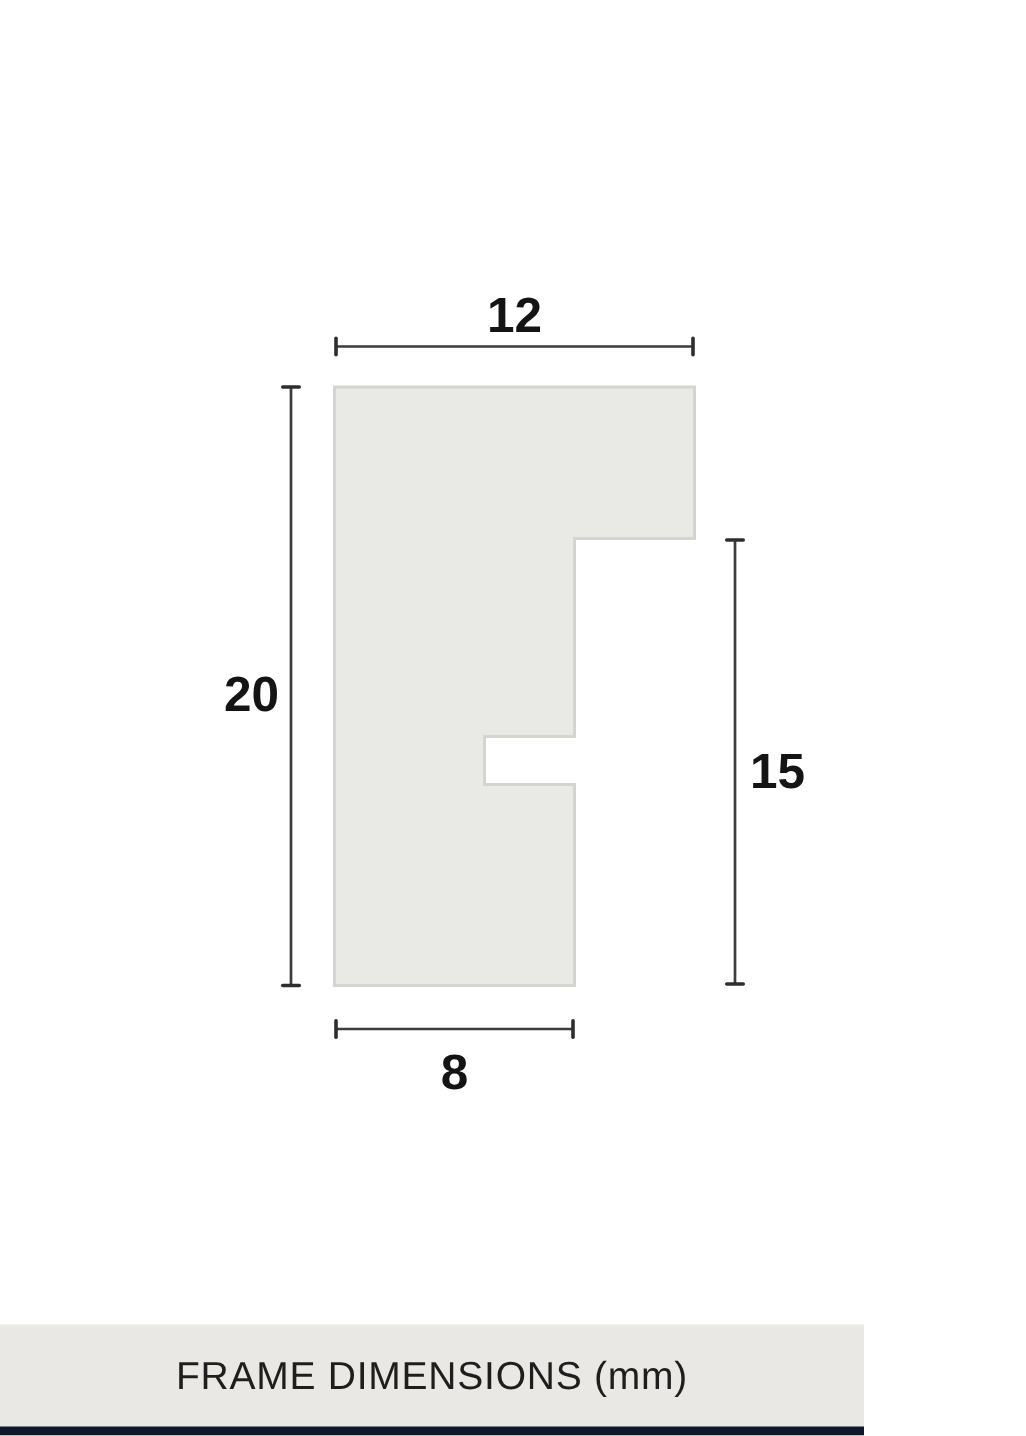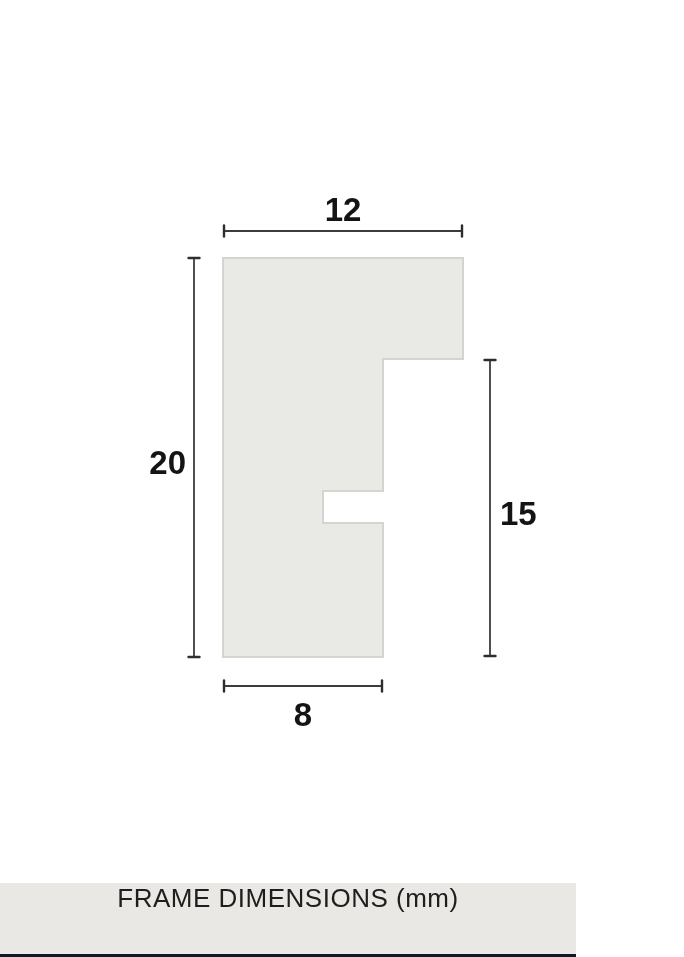--- a/index.html
+++ b/index.html
@@ -36,23 +36,23 @@
     fill: #141414;
     font-family: "Liberation Sans", "DejaVu Sans", sans-serif;
     font-size: 33px;
     font-weight: 700;
   }
   .footer {
     flex: 0 0 74px;
     height: 74px;
     background: #e9e8e4;
     display: flex;
-    align-items: flex-start;
+    align-items: center;
     justify-content: center;
-    border-bottom: 3px solid #0f172a;
+    border-bottom: 6px solid #0f172a;
   }
   .footer-label {
     color: #1e1e1e;
     font-size: 26px;
     font-weight: 400;
     letter-spacing: 0.5px;
     white-space: nowrap;
   }
 </style>
 </head>

